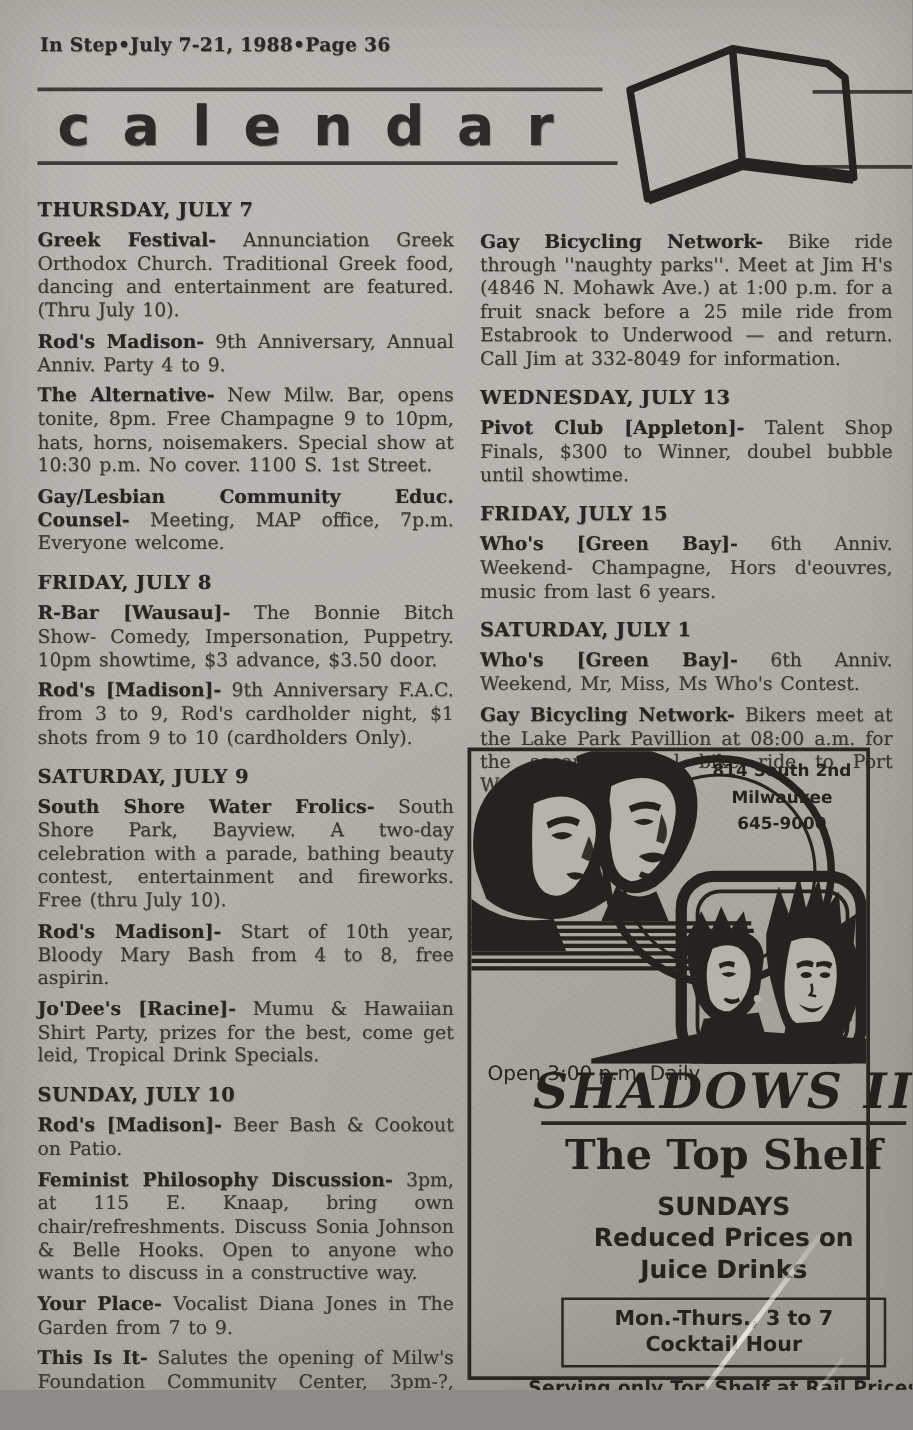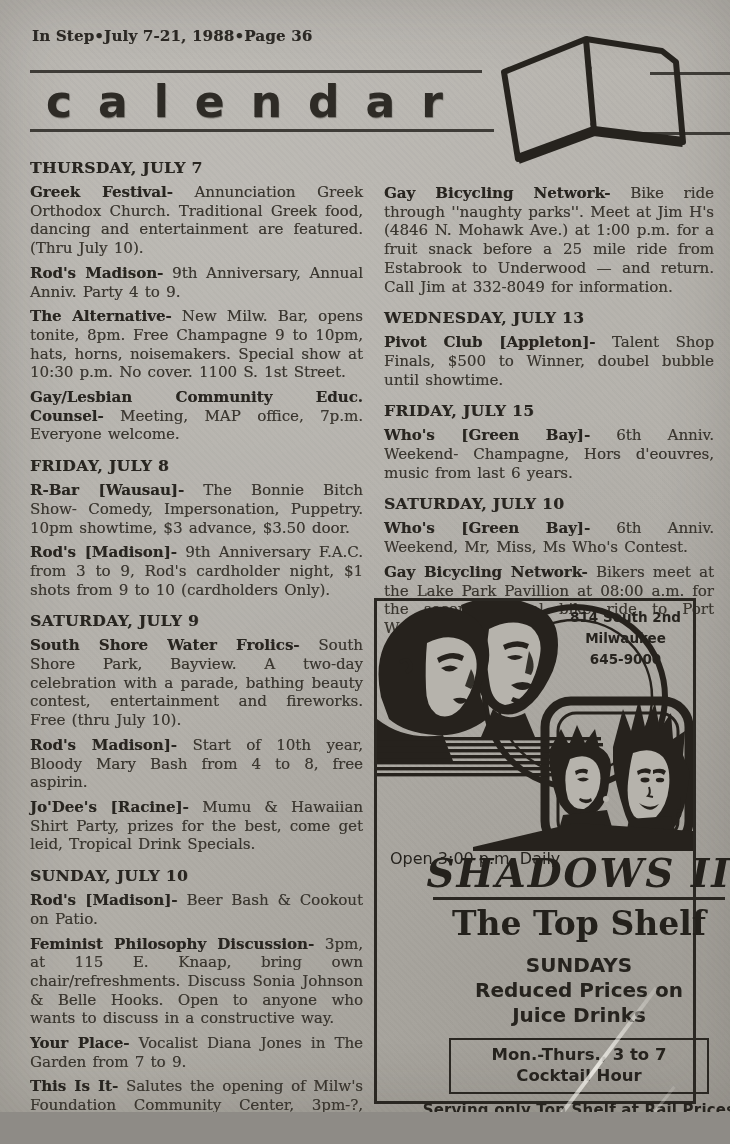--- a/index.html
+++ b/index.html
@@ -102,24 +102,24 @@
       <p class="entry"><b>Jo'Dee's [Racine]-</b> <span>Mumu &amp; Hawaiian Shirt Party, prizes for the best, come get leid, Tropical Drink Specials.</span></p>
       <div class="sec-heading">SUNDAY, JULY 10</div>
       <p class="entry"><b>Rod's [Madison]-</b> <span>Beer Bash &amp; Cookout on Patio.</span></p>
       <p class="entry"><b>Feminist Philosophy Discussion-</b> <span>3pm, at 115 E. Knaap, bring own chair/refreshments. Discuss Sonia Johnson &amp; Belle Hooks. Open to anyone who wants to discuss in a constructive way.</span></p>
       <p class="entry"><b>Your Place-</b> <span>Vocalist Diana Jones in The Garden from 7 to 9.</span></p>
       <p class="entry"><b>This Is It-</b> <span>Salutes the opening of Milw's Foundation Community Center, 3pm-?, Fun, games, snacks, drinks.</span></p>
     </div>
   <div class="col col-right" id="col-right">
       <p class="entry"><b>Gay Bicycling Network-</b> <span>Bike ride through ''naughty parks''. Meet at Jim H's (4846 N. Mohawk Ave.) at 1:00 p.m. for a fruit snack before a 25 mile ride from Estabrook to Underwood — and return. Call Jim at 332-8049 for information.</span></p>
       <div class="sec-heading">WEDNESDAY, JULY 13</div>
-      <p class="entry"><b>Pivot Club [Appleton]-</b> <span>Talent Shop Finals, $500 to Winner, doubel bubble until showtime.</span></p>
+      <p class="entry"><b>Pivot Club [Appleton]-</b> <span>Talent Shop Finals, $300 to Winner, doubel bubble until showtime.</span></p>
       <div class="sec-heading">FRIDAY, JULY 15</div>
       <p class="entry"><b>Who's [Green Bay]-</b> <span>6th Anniv. Weekend- Champagne, Hors d'eouvres, music from last 6 years.</span></p>
-      <div class="sec-heading">SATURDAY, JULY 10</div>
+      <div class="sec-heading">SATURDAY, JULY 1</div>
       <p class="entry"><b>Who's [Green Bay]-</b> <span>6th Anniv. Weekend, Mr, Miss, Ms Who's Contest.</span></p>
       <p class="entry"><b>Gay Bicycling Network-</b> <span>Bikers meet at the Lake Park Pavillion at 08:00 a.m. for the second annual bike ride to Port Washing-</span></p>
     </div>
 
   <div class="ad">
     <svg class="ad-art" width="316" height="250" viewBox="0 0 316 250">
       <g fill="#26221d">
         <circle cx="198" cy="96" r="90" fill="none" stroke="#26221d" stroke-width="6"></circle>
         <circle cx="198" cy="96" r="77" fill="none" stroke="#26221d" stroke-width="2.5"></circle>
 

